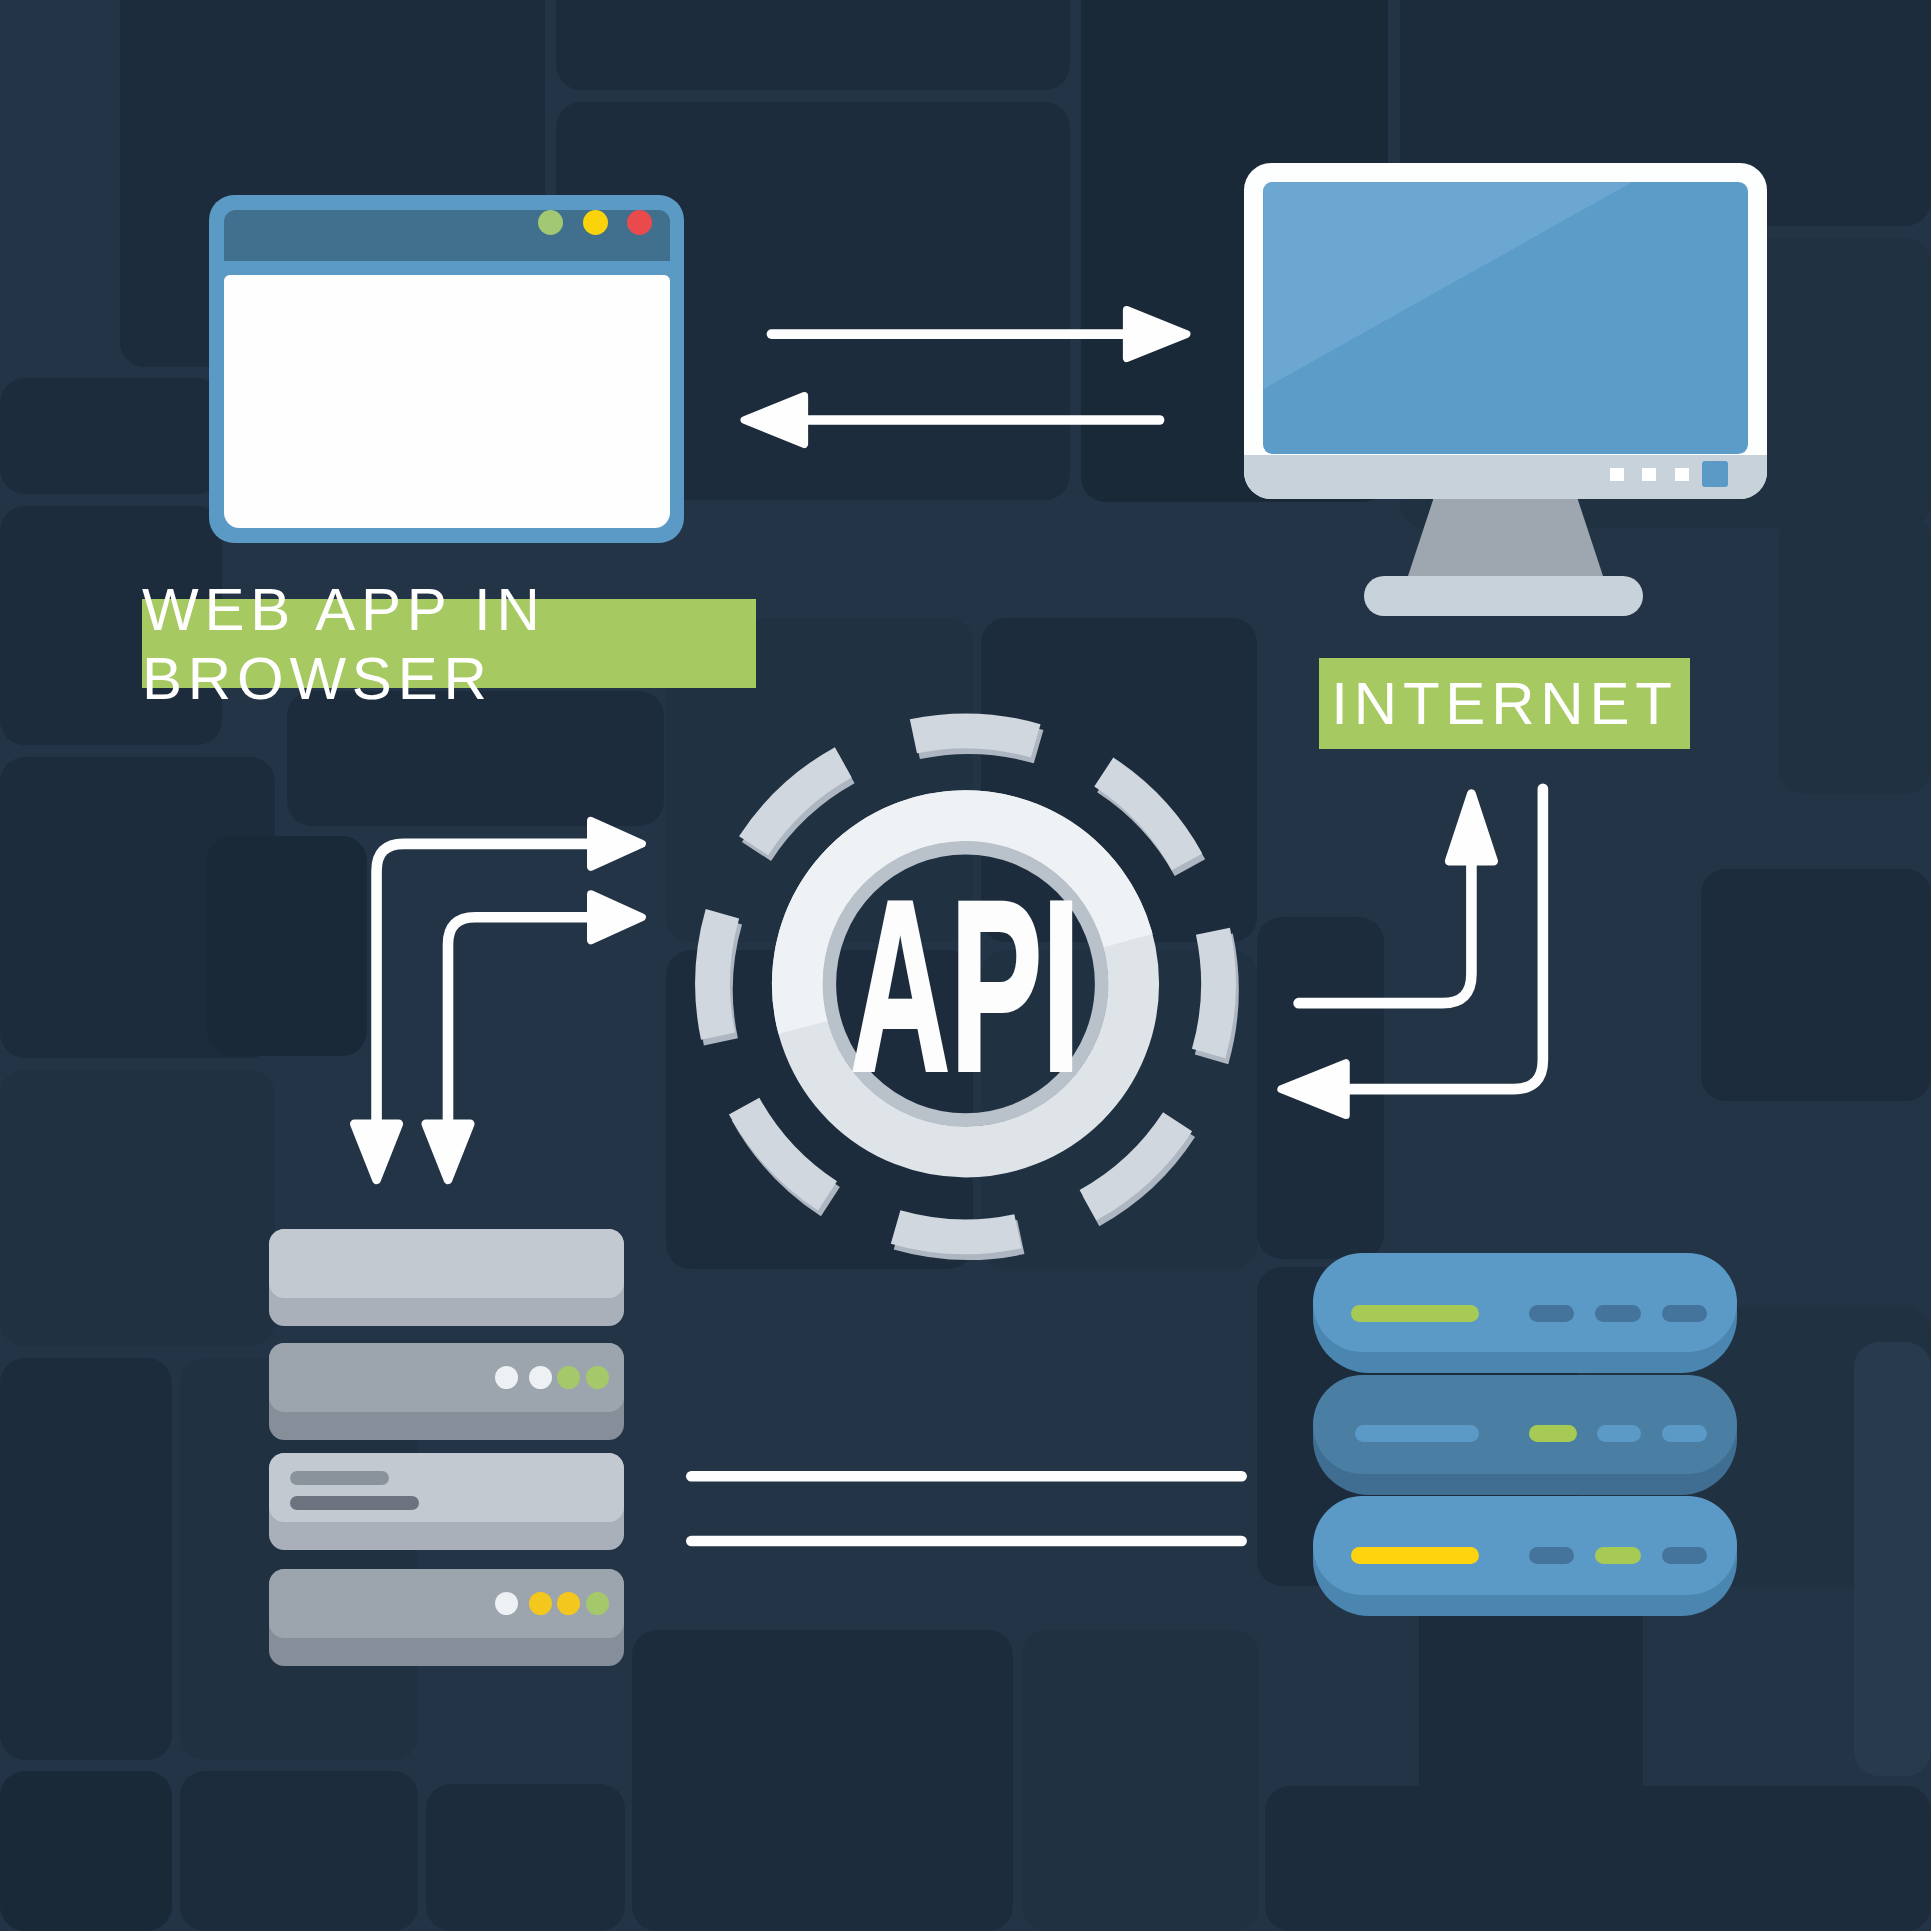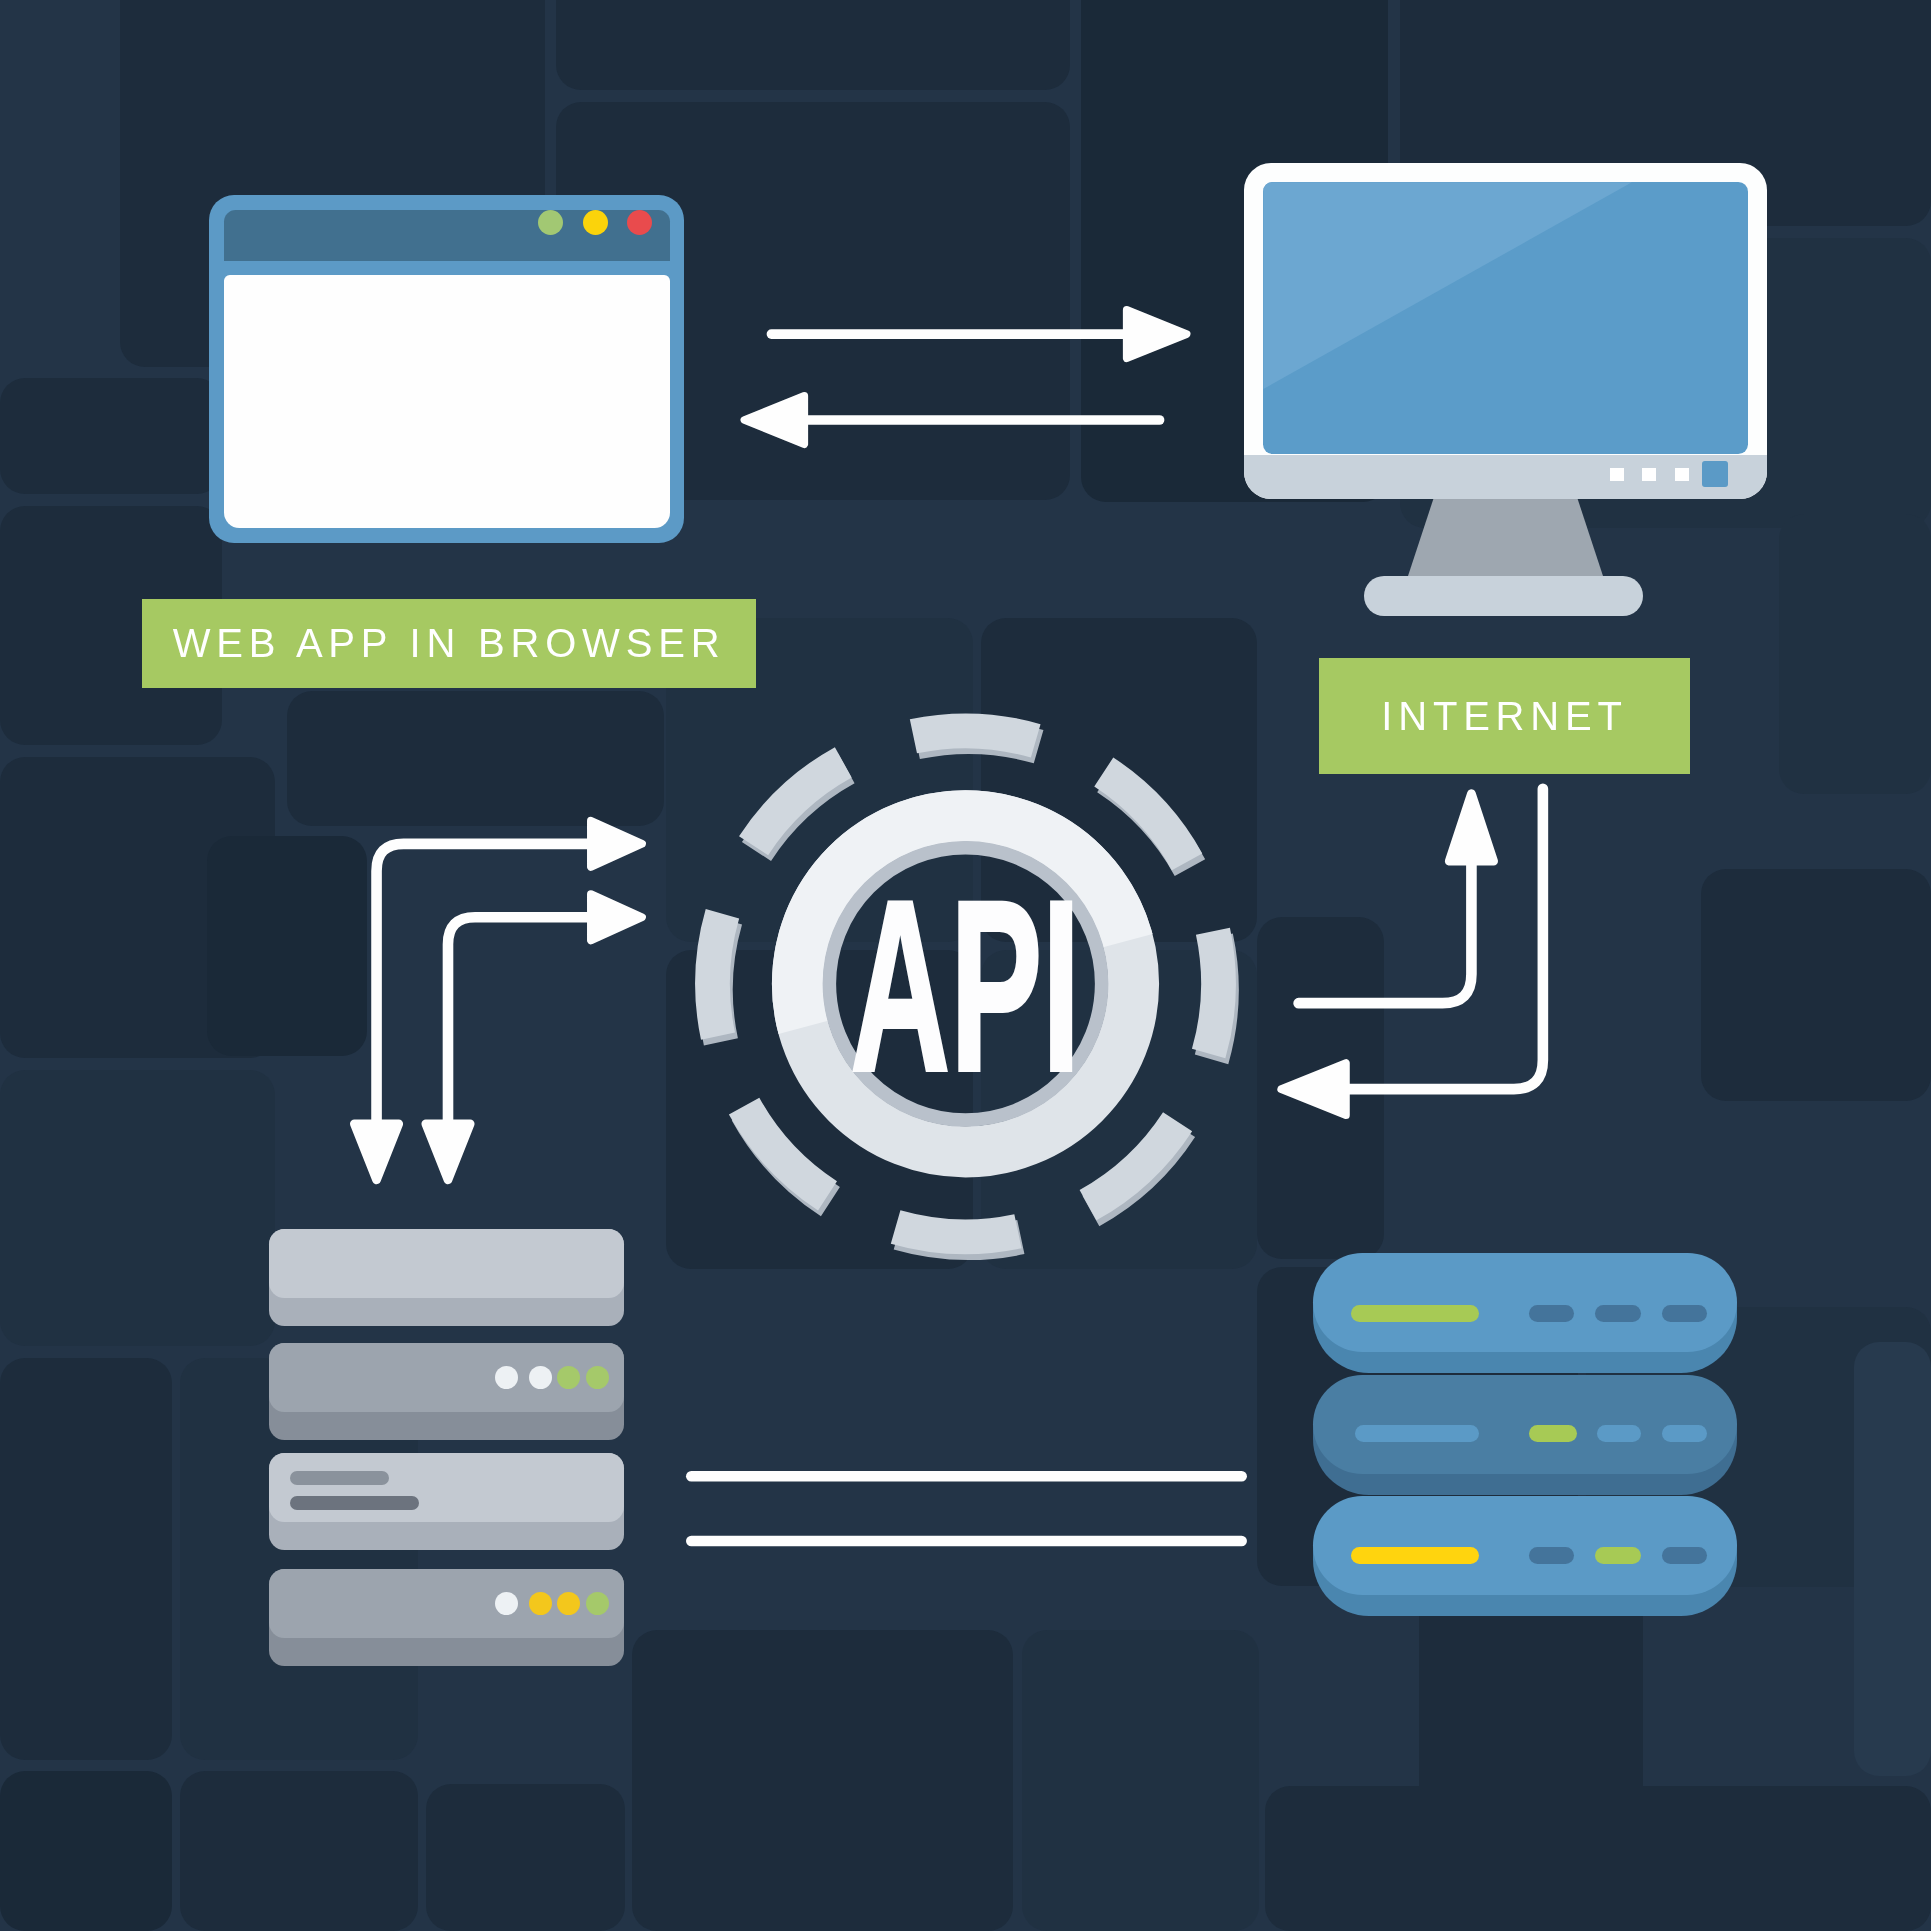--- a/index.html
+++ b/index.html
@@ -3,21 +3,21 @@
 <meta charset="utf-8">
 <style>
   html,body{margin:0;padding:0;background:#233447;}
   .stage{position:relative;width:1931px;height:1931px;background:#233447;overflow:hidden;
          font-family:"Liberation Sans",sans-serif;}
   .tile{position:absolute;border-radius:25px;}
   .sh-d{background:#1d2c3c}.sh-m{background:#203142}.sh-xd{background:#1a2938}.sh-l{background:#273a4e}
   .layer{position:absolute;left:0;top:0;}
   
   .label{position:absolute;display:flex;align-items:center;justify-content:center;
-         background:#a6c962;color:#ffffff;font-size:40px;letter-spacing:5.8px;font-weight:400;z-index:5;}
+         background:#a6c962;color:#ffffff;font-size:60px;letter-spacing:5.8px;font-weight:400;z-index:5;}
   
   .browser{position:absolute;left:209px;top:195px;width:475px;height:348px;background:#5c9ac6;border-radius:25px;z-index:4;}
   .browser-titlebar{position:absolute;left:14.5px;top:14.5px;width:446px;height:51px;background:#41708f;border-radius:11.6px 11.6px 0 0;}
   .b-dot{position:absolute;width:25px;height:25px;border-radius:50%;top:14.5px;}
   .browser-content{position:absolute;left:14.5px;top:80px;width:446px;height:253px;background:#fefefe;border-radius:5.8px 5.8px 15.4px 15.4px;}
   
   .monitor-frame{position:absolute;left:1244px;top:163px;width:523px;height:336px;background:#fdfefe;border-radius:27px;z-index:4;}
   .monitor-screen{position:absolute;left:19.3px;top:19.3px;width:485px;height:272px;background:#5b9cc9;border-radius:9.7px;overflow:hidden;}
   .monitor-glare{position:absolute;left:0;top:0;width:100%;height:100%;background:#6ca7d1;
                  clip-path:polygon(0 0,76% 0,0 76%);}
@@ -149,21 +149,21 @@
     <div class="monitor-screen">
       <div class="monitor-glare"></div>
     </div>
     <div class="monitor-chin">
       <div class="chin-btn" style="left:366px"></div>
       <div class="chin-btn" style="left:398px"></div>
       <div class="chin-btn" style="left:431px"></div>
       <div class="chin-btn-blue"></div>
     </div>
   </div>
-  <div class="label" style="left:1319px;top:658px;width:371px;height:116px">INTERNET</div>
+  <div class="label" style="left:1319px;top:658px;width:371px;height:91px">INTERNET</div>
 
   <div class="server">
     <div class="srv-unit srv-light" style="top:0">
       <div class="srv-body"></div>
     </div>
     <div class="srv-unit srv-gray" style="top:114px">
       <div class="srv-body"></div>
       <div class="srv-dot" style="left:226px;background:#edf1f4"></div>
       <div class="srv-dot" style="left:260px;background:#edf1f4"></div>
       <div class="srv-dot" style="left:288px;background:#a5c96a"></div>

